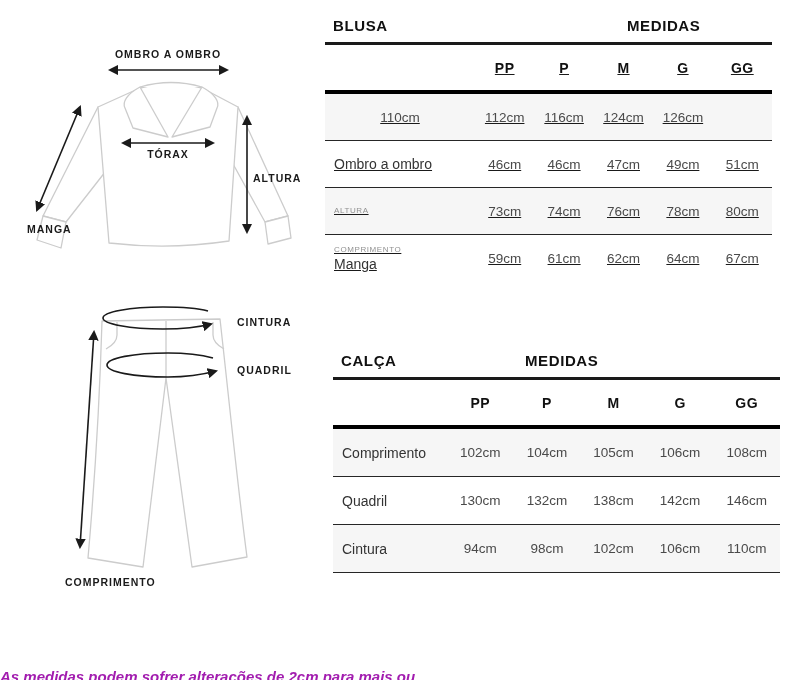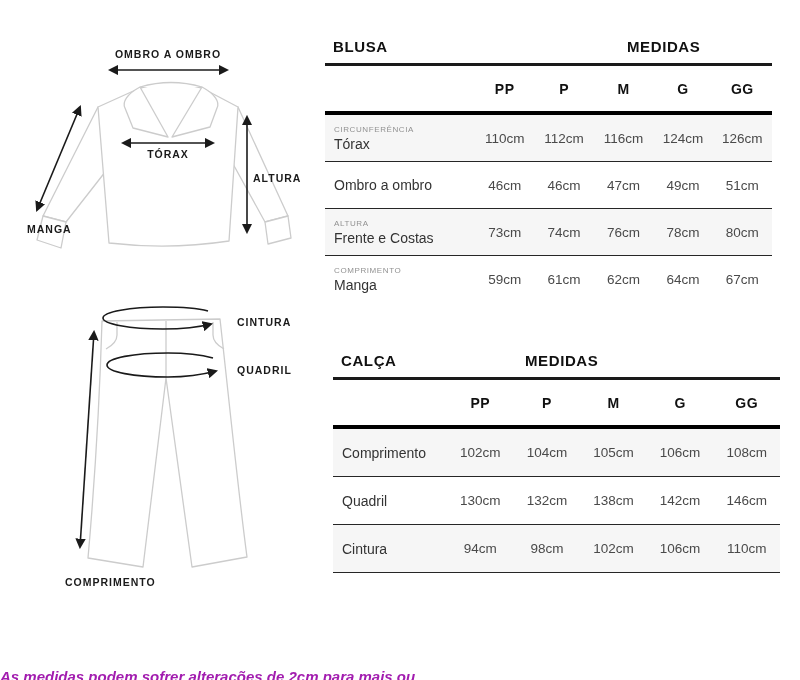--- a/index.html
+++ b/index.html
@@ -14,21 +14,21 @@
   .diagram { position:absolute; }
   .diagram.shirt { left:10px; top:10px; }
   .diagram.pants { left:10px; top:290px; }
   svg text {
     font-family:"Liberation Sans", sans-serif;
     font-weight:bold; font-size:10.5px; letter-spacing:1px; fill:#1a1a1a;
   }
 
   
   .mtable { position:absolute; left:325px; width:447px; }
-  .mtable.blusa { top:29px; }
+  .mtable.blusa { top:8px;text-decoration:underline; }
   .mtable.calca { top:343px;margin-left:8px; }
 
   .t-title { position:relative; height:34px; border-bottom:3px solid #1a1a1a; }
   .t-title .name, .t-title .medidas {
     position:absolute; top:9px; font-weight:bold; font-size:15px; letter-spacing:0.6px; color:#111;
   }
   .t-title .name { left:8px; }
   .blusa .t-title .medidas { left:302px; }
   .calca .t-title .medidas { left:192px; }
 
@@ -135,24 +135,20 @@
     <div class="t-sizes">
       <span></span>
       <span>PP</span>
       <span>P</span>
       <span>M</span>
       <span>G</span>
       <span>GG</span>
     </div>
 
     <div class="t-row shaded">
-      <div class="rowlabel">
-        <span class="sub">CIRCUNFERÊNCIA</span>
-        <span class="main">Tórax</span>
-      </div>
       <span>110cm</span>
       <span>112cm</span>
       <span>116cm</span>
       <span>124cm</span>
       <span>126cm</span>
     </div>
 
     <div class="t-row">
       <div class="rowlabel">
         <span class="main">Ombro a ombro</span>
@@ -160,21 +156,20 @@
       <span>46cm</span>
       <span>46cm</span>
       <span>47cm</span>
       <span>49cm</span>
       <span>51cm</span>
     </div>
 
     <div class="t-row shaded">
       <div class="rowlabel">
         <span class="sub">ALTURA</span>
-        <span class="main">Frente e Costas</span>
       </div>
       <span>73cm</span>
       <span>74cm</span>
       <span>76cm</span>
       <span>78cm</span>
       <span>80cm</span>
     </div>
 
     <div class="t-row no-line">
       <div class="rowlabel">

